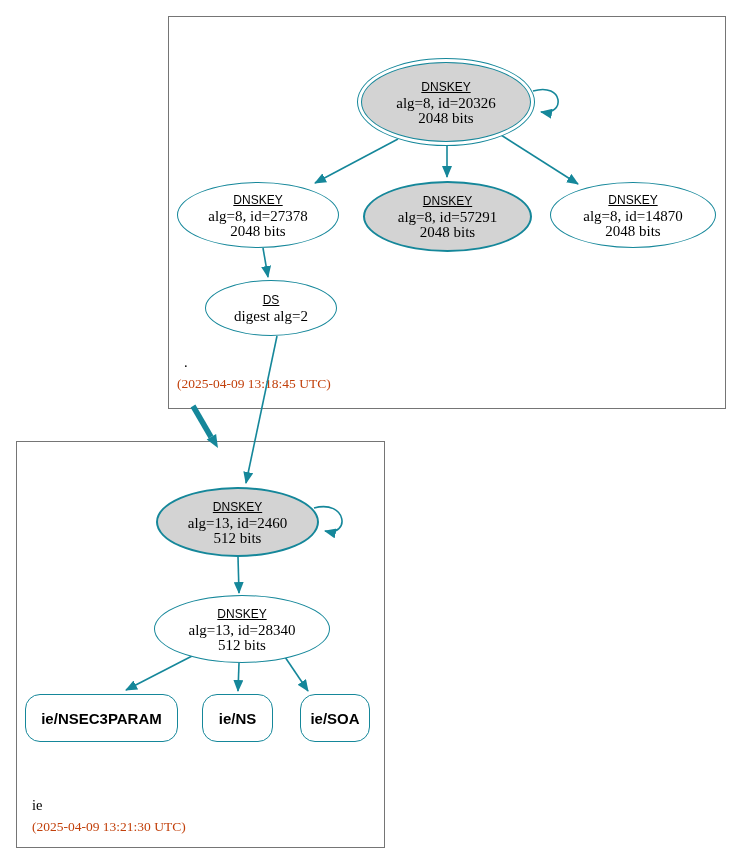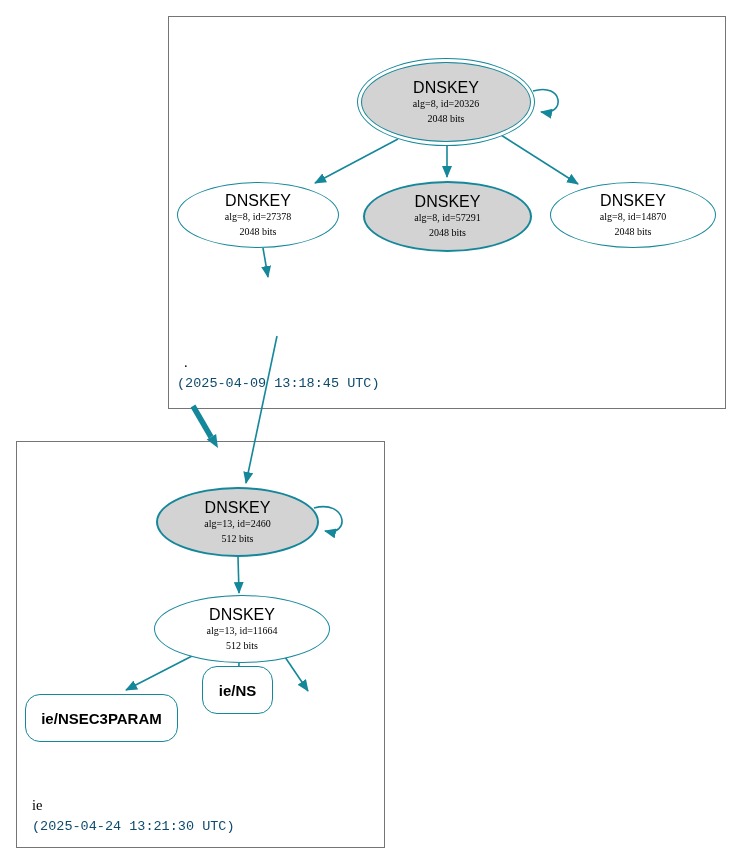--- a/index.html
+++ b/index.html
@@ -7,56 +7,56 @@
     position:relative;width:741px;height:865px;background:#ffffff;overflow:hidden;
     font-family:"Liberation Sans",sans-serif;color:#000;
   }
   .cluster{
     position:absolute;border:1px solid #757575;background:transparent;box-sizing:border-box;
   }
   .zone-label{
     position:absolute;font-family:"Liberation Serif",serif;font-size:14.5px;color:#000;white-space:pre;
   }
   .zone-ts{
-    position:absolute;font-family:Liberation Mono, monospace;font-size:13.5px;color:#0c4a6e;white-space:pre;
+    position:absolute;font-family:Liberation Serif, serif;font-size:13.5px;color:#c2410c;white-space:pre;
   }
   .edges{position:absolute;left:0;top:0;pointer-events:none;}
   .node{
     position:absolute;box-sizing:border-box;border:1.5px solid #15879a;border-radius:50%;
     background:#ffffff;display:flex;flex-direction:column;align-items:center;justify-content:center;
     text-align:center;
   }
   .node.bold{border-width:2.4px;}
   .node.gray{background:#d3d3d3;}
   .node.outer{display:block;background:#ffffff;border-width:1.7px;}
   .node .inner{
     position:absolute;left:3px;right:3px;top:3px;bottom:3px;box-sizing:border-box;
     border:1.7px solid #15879a;border-radius:50%;background:#d3d3d3;
     display:flex;flex-direction:column;align-items:center;justify-content:center;text-align:center;
   }
-  .node-title{font-family:"Liberation Sans",sans-serif;font-size:16px;line-height:17px;}
-  .node-sub{font-family:"Liberation Serif",serif;font-size:10px;line-height:15px;}
+  .node-title{font-family:"Liberation Sans",sans-serif;font-size:12px;line-height:17px;text-decoration:underline;}
+  .node-sub{font-family:"Liberation Serif",serif;font-size:15px;line-height:15px;}
   .record{
     position:absolute;box-sizing:border-box;border:1.6px solid #15879a;border-radius:15px;
     background:#ffffff;display:flex;align-items:center;justify-content:center;
     font-family:"Liberation Sans",sans-serif;font-size:15px;color:#000;text-align:center;font-weight:bold;
   }
 </style>
 </head>
 <body>
 
 <div class="stage">
 
   <div class="cluster" style="left:168px;top:16px;width:558px;height:393px;"></div>
   <div class="cluster" style="left:16px;top:441px;width:369px;height:407px;"></div>
 
   <div class="zone-label" style="left:184px;top:354px;">.</div>
   <div class="zone-ts" style="left:177px;top:376px;">(2025-04-09 13:18:45 UTC)</div>
   <div class="zone-label" style="left:32px;top:797px;">ie</div>
-  <div class="zone-ts" style="left:32px;top:819px;">(2025-04-24 13:21:30 UTC)</div>
+  <div class="zone-ts" style="left:32px;top:819px;">(2025-04-09 13:21:30 UTC)</div>
 
   <svg class="edges" width="741" height="865" viewBox="0 0 741 865">
     <defs>
       <marker id="ah" markerUnits="userSpaceOnUse" markerWidth="12" markerHeight="10" viewBox="0 0 12 10" refX="11" refY="5" orient="auto">
         <path d="M0,0 L12,5 L0,10 z" fill="#15879a"></path>
       </marker>
     </defs>
     <g stroke="#15879a" stroke-width="1.6" fill="none">
       <line x1="398" y1="139" x2="315" y2="183" marker-end="url(#ah)"></line>
       <line x1="447" y1="146" x2="447" y2="177" marker-end="url(#ah)"></line>
@@ -95,33 +95,40 @@
     <div class="node-sub">alg=8, id=57291</div>
     <div class="node-sub">2048 bits</div>
   </div>
 
   <div class="node" style="left:550px;top:182px;width:166px;height:66px;">
     <div class="node-title">DNSKEY</div>
     <div class="node-sub">alg=8, id=14870</div>
     <div class="node-sub">2048 bits</div>
   </div>
 
+  <div class="node" style="left:205px;top:280px;width:132px;height:56px;">
+    <div class="node-title">DS</div>
+    <div class="node-sub">digest alg=2</div>
+  </div>
 
   <div class="node bold gray" style="left:156px;top:487px;width:163px;height:70px;">
     <div class="node-title">DNSKEY</div>
     <div class="node-sub">alg=13, id=2460</div>
     <div class="node-sub">512 bits</div>
   </div>
 
   <div class="node" style="left:154px;top:595px;width:176px;height:68px;">
     <div class="node-title">DNSKEY</div>
-    <div class="node-sub">alg=13, id=11664</div>
+    <div class="node-sub">alg=13, id=28340</div>
     <div class="node-sub">512 bits</div>
   </div>
 
   <div class="record" style="left:25px;top:694px;width:153px;height:48px;">
     <span>ie/NSEC3PARAM</span>
   </div>
-  <div class="record" style="left:202px;top:666px;width:71px;height:48px;">
+  <div class="record" style="left:202px;top:694px;width:71px;height:48px;">
     <span>ie/NS</span>
+  </div>
+  <div class="record" style="left:300px;top:694px;width:70px;height:48px;">
+    <span>ie/SOA</span>
   </div>
 
 </div>
 
 </body></html>

